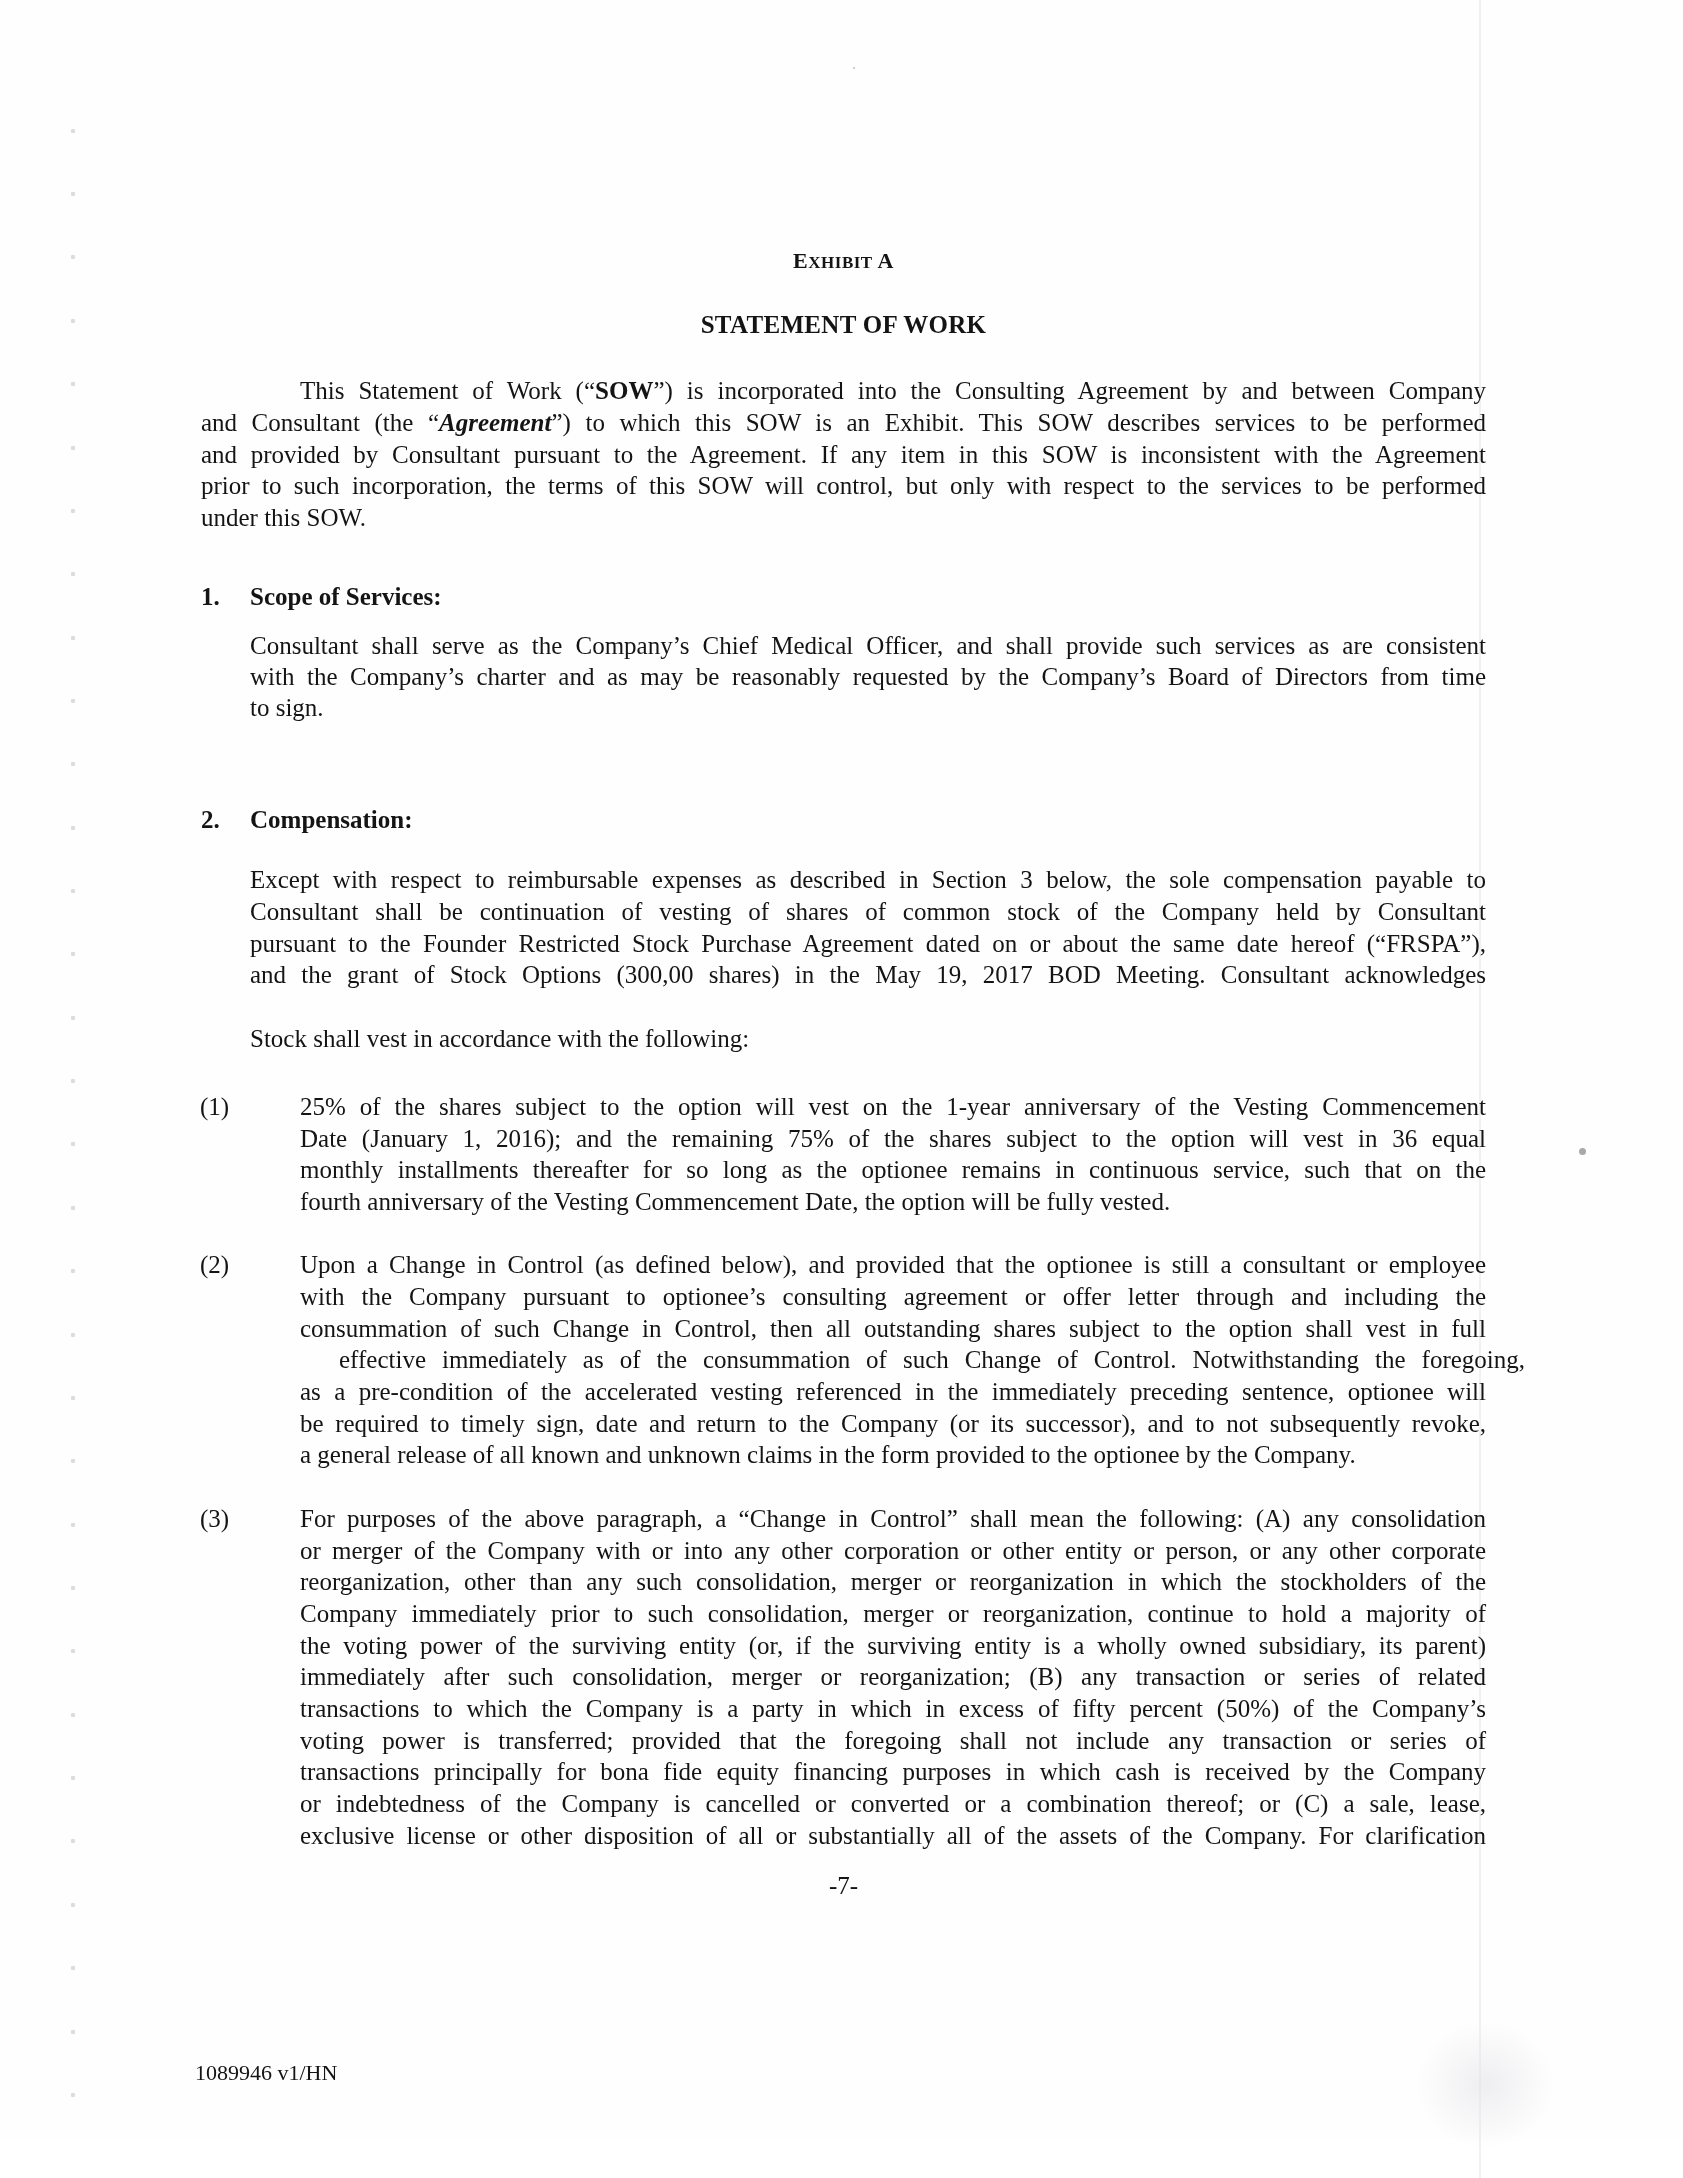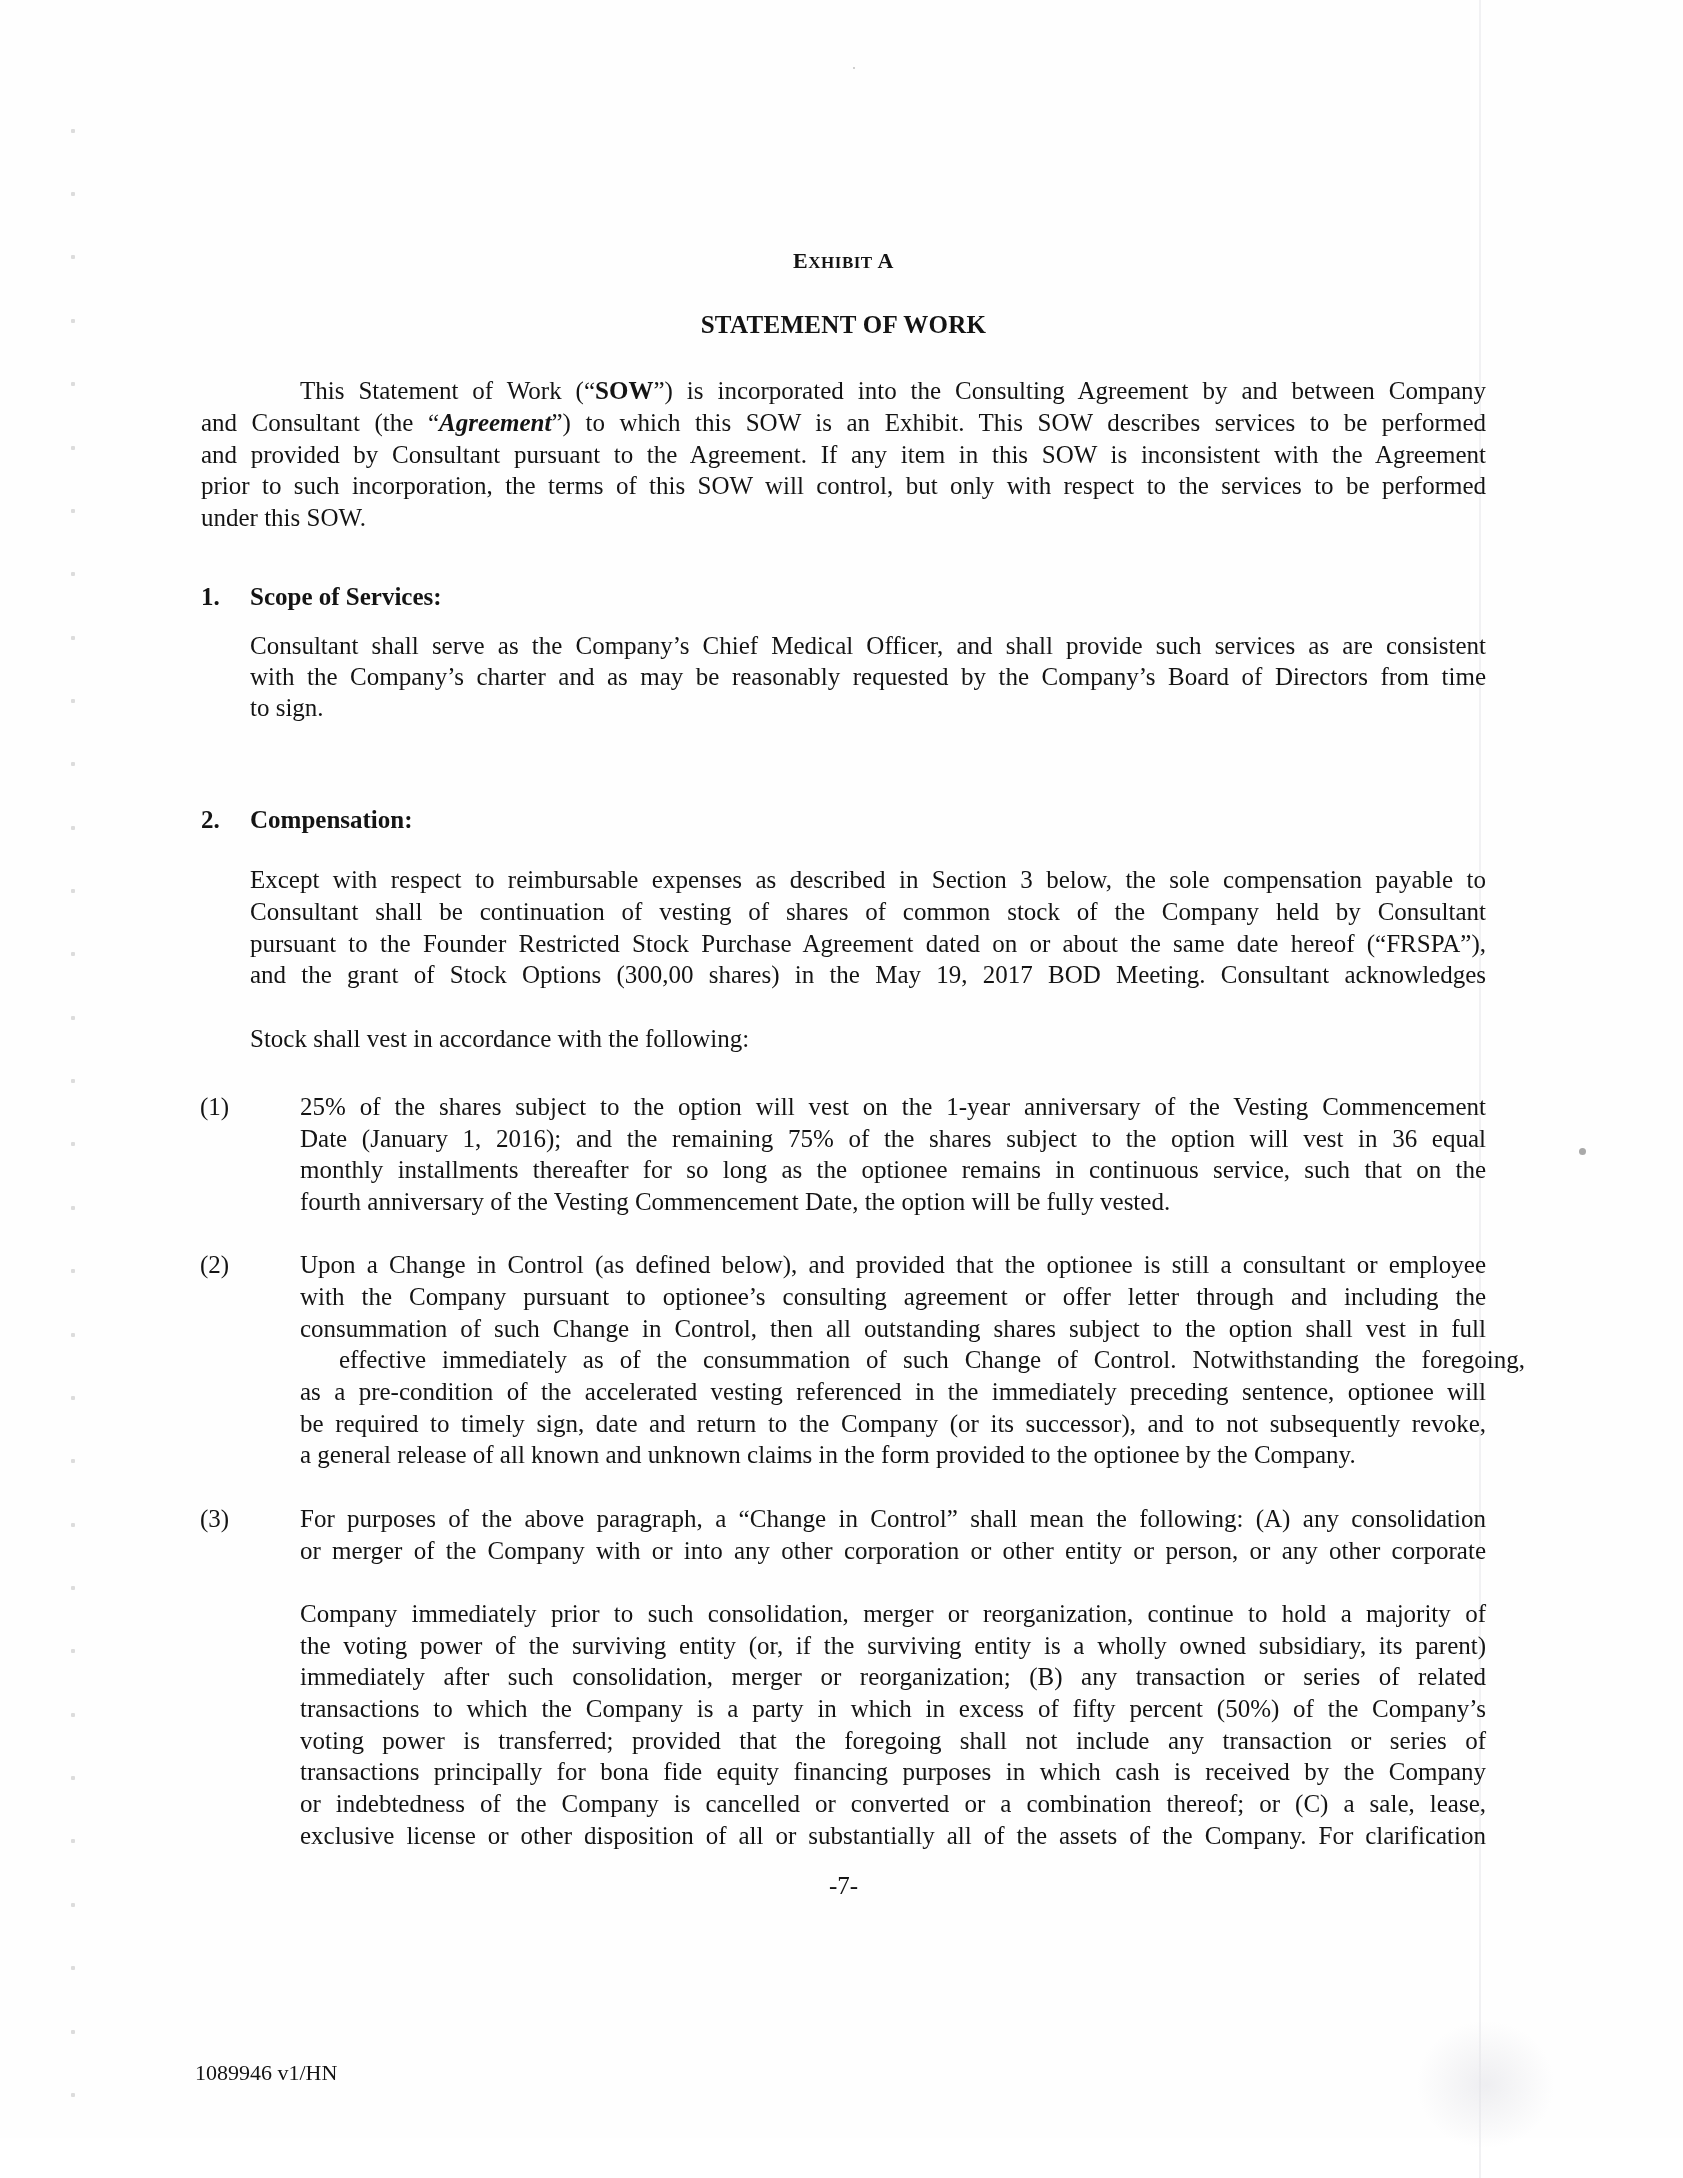--- a/index.html
+++ b/index.html
@@ -113,20 +113,21 @@
   <div class="line item" style="top:1281px;">with the Company pursuant to optionee’s consulting agreement or offer letter through and including the</div>
   <div class="line item" style="top:1313px;">consummation of such Change in Control, then all outstanding shares subject to the option shall vest in full</div>
   <div class="line item" style="top:1344px;margin-left:39px;">effective immediately as of the consummation of such Change of Control.  Notwithstanding the foregoing,</div>
   <div class="line item" style="top:1376px;">as a pre-condition of the accelerated vesting referenced in the immediately preceding sentence, optionee will</div>
   <div class="line item" style="top:1408px;">be required to timely sign, date and return to the Company (or its successor), and to not subsequently revoke,</div>
   <div class="line item last" style="top:1439px;">a general release of all known and unknown claims in the form provided to the optionee by the Company.</div>
 
   <div class="item-num" style="top:1503px;">(3)</div>
   <div class="line item" style="top:1503px;">For purposes of the above paragraph, a “Change in Control” shall mean the following:  (A) any consolidation</div>
   <div class="line item" style="top:1535px;">or merger of the Company with or into any other corporation or other entity or person, or any other corporate</div>
+  <div class="line item" style="top:1566px;">reorganization, other than any such consolidation, merger or reorganization in which the stockholders of the</div>
   <div class="line item" style="top:1598px;">Company immediately prior to such consolidation, merger or reorganization, continue to hold a majority of</div>
   <div class="line item" style="top:1630px;">the voting power of the surviving entity (or, if the surviving entity is a wholly owned subsidiary, its parent)</div>
   <div class="line item" style="top:1661px;">immediately after such consolidation, merger or reorganization; (B) any transaction or series of related</div>
   <div class="line item" style="top:1693px;">transactions to which the Company is a party in which in excess of fifty percent (50%) of the Company’s</div>
   <div class="line item" style="top:1725px;">voting power is transferred; provided that the foregoing shall not include any transaction or series of</div>
   <div class="line item" style="top:1756px;">transactions principally for bona fide equity financing purposes in which cash is received by the Company</div>
   <div class="line item" style="top:1788px;">or indebtedness of the Company is cancelled or converted or a combination thereof; or (C) a sale, lease,</div>
   <div class="line item" style="top:1820px;">exclusive license or other disposition of all or substantially all of the assets of the Company.  For clarification</div>
 
   <div class="page-num">-7-</div>

